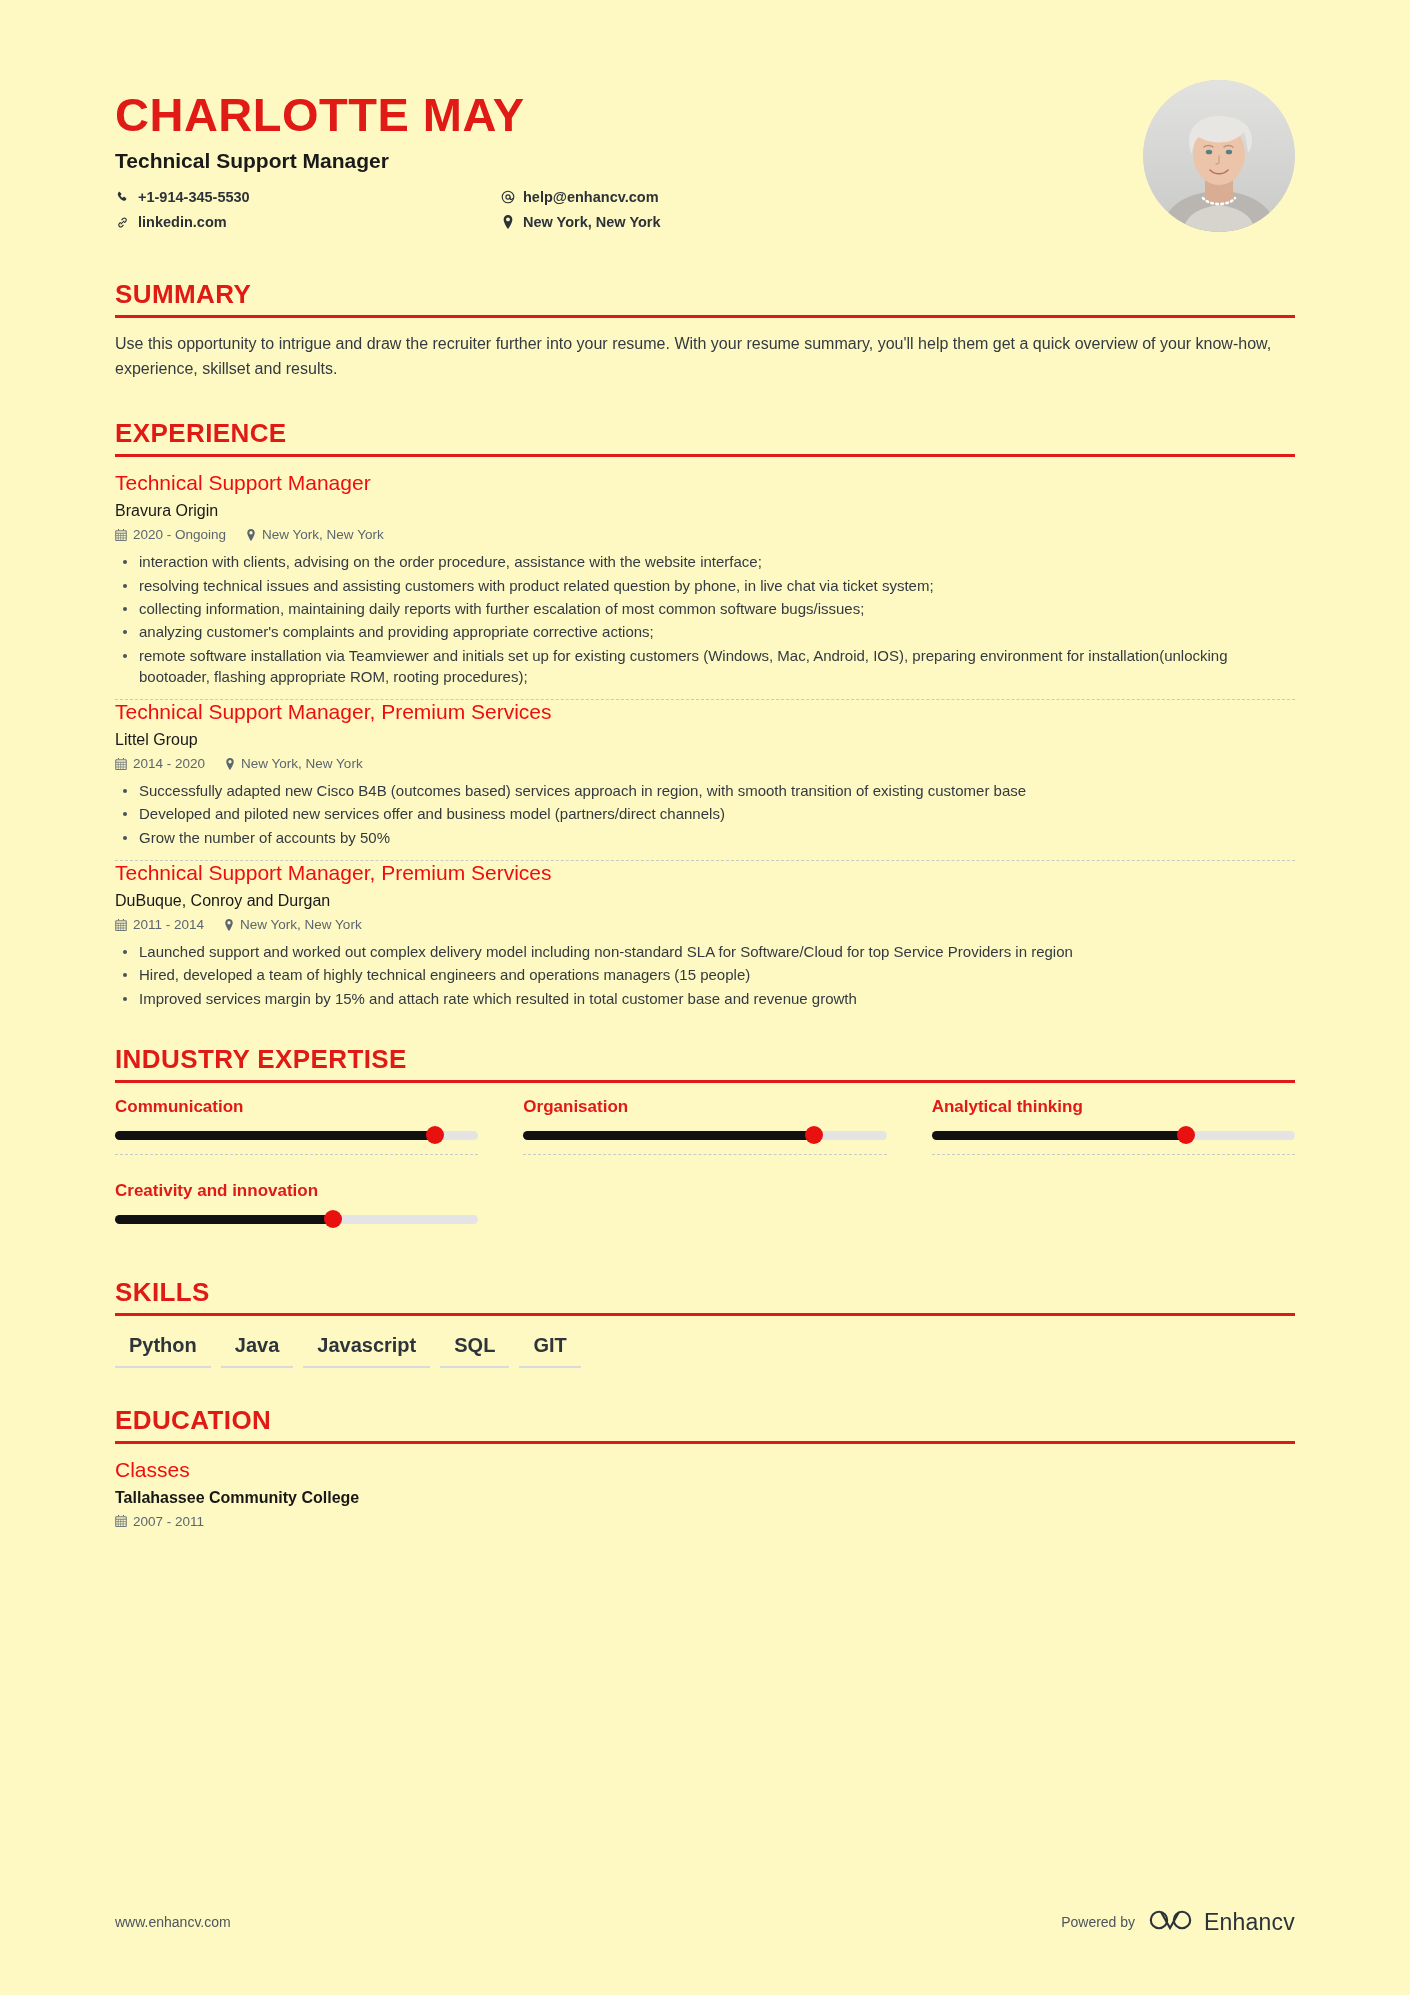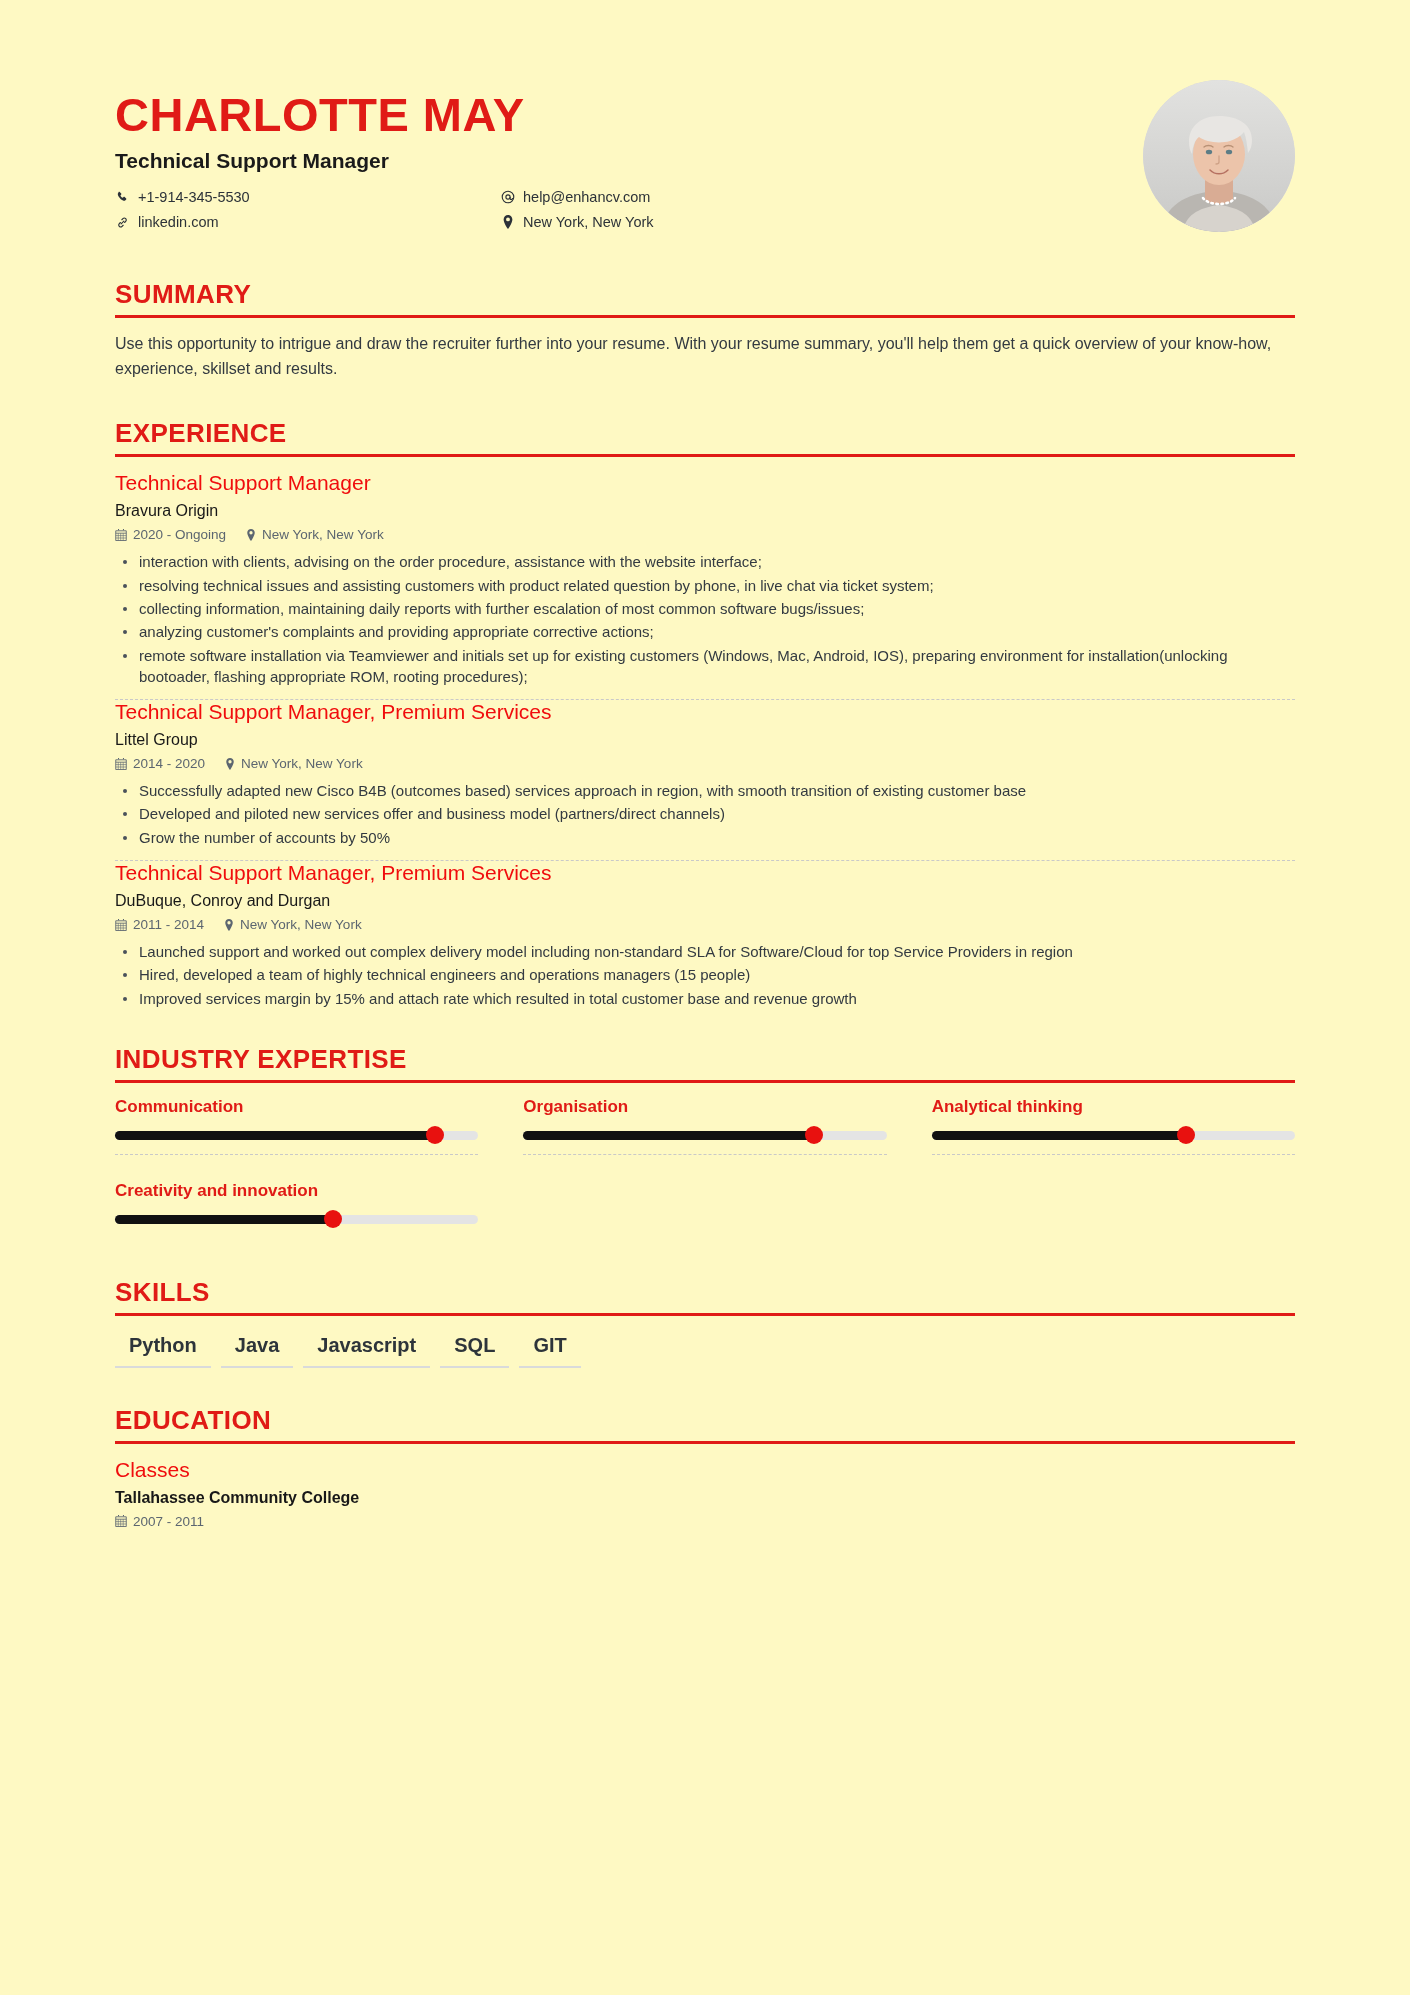--- a/index.html
+++ b/index.html
@@ -42,21 +42,21 @@
   .contact-grid {
     display: grid;
     grid-template-columns: 385px auto;
     row-gap: 9px;
   }
   .contact-item {
     display: flex;
     align-items: center;
     gap: 8px;
     font-size: 14.5px;
-    font-weight: 400;
+    font-weight: 700;
     color: #2c3238;
     white-space: nowrap;
   }
   .contact-item .ico {
     display: inline-flex;
     align-items: center;
     justify-content: center;
     width: 15px;
     color: #2c3238;
     flex: 0 0 15px;
@@ -511,14 +511,30 @@
               <path d="M4.3 5.6v9.8M7.6 5.6v9.8M10.9 5.6v9.8" stroke="currentColor" stroke-width=".8"></path>
               <path d="M1 8.8h14M1 12h14" stroke="currentColor" stroke-width=".8"></path>
             </svg>
           </span>
           <span>2007 - 2011</span>
         </span>
       </div>
     </div>
   </div>
 
+  <div class="footer">
+    <div class="footer-url">www.enhancv.com</div>
+    <div class="footer-right">
+      <span class="powered-by">Powered by</span>
+      <span class="brand">
+        <span>
+          <svg width="46" height="26" viewBox="0 0 46 26" fill="none" stroke="#2b3238" stroke-width="2.1">
+            <path d="M12 5 L21 21 L30 5"></path>
+            <circle cx="10" cy="13" r="8.2"></circle>
+            <circle cx="33" cy="13" r="8.2"></circle>
+          </svg>
+        </span>
+        <span class="brand-name">Enhancv</span>
+      </span>
+    </div>
+  </div>
 
 </div>
 
 </body></html>

